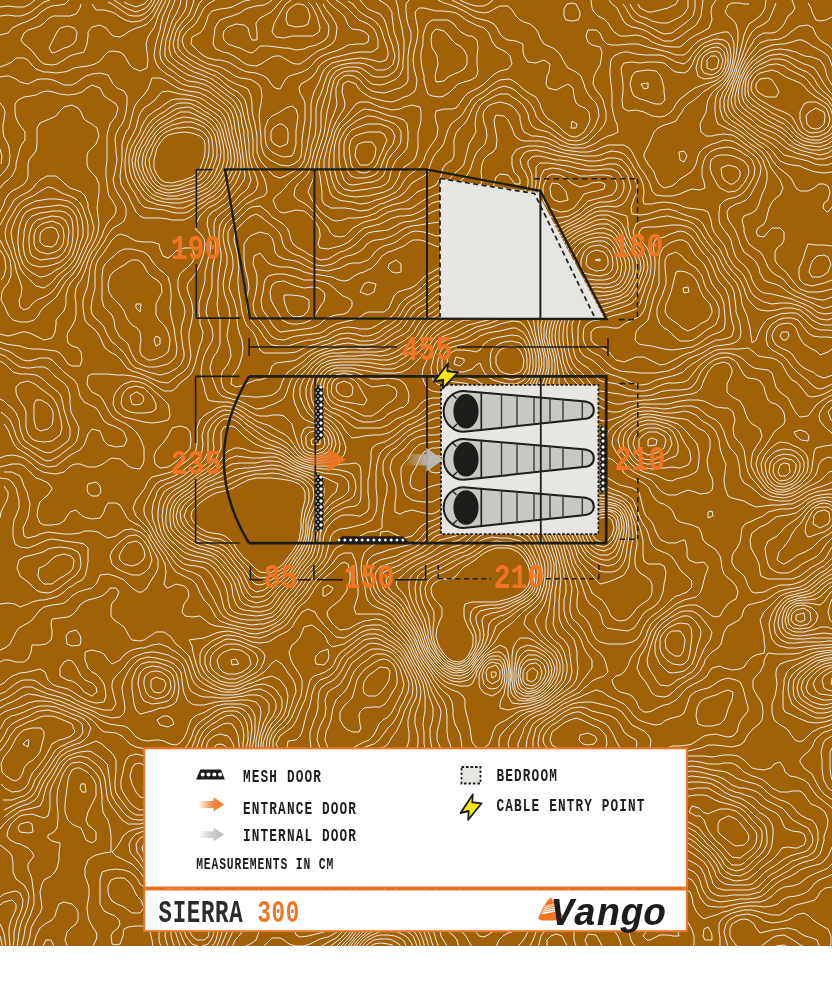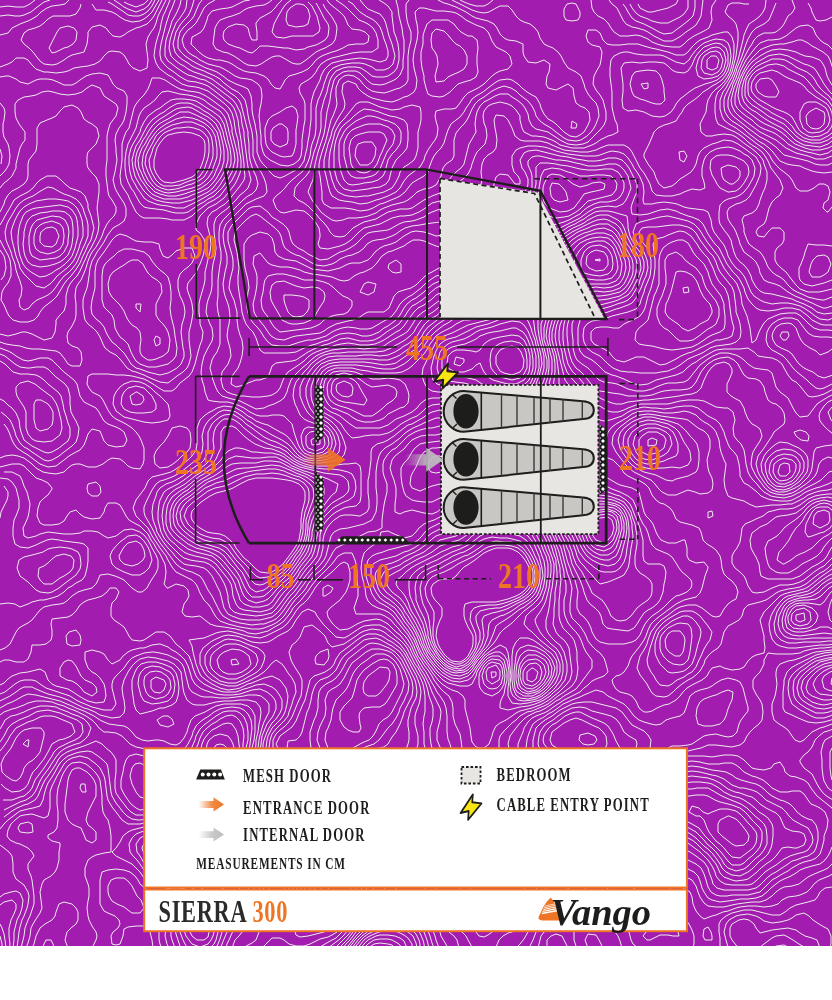--- a/index.html
+++ b/index.html
@@ -1,17 +1,17 @@
 <!DOCTYPE html>
 <html><head>
 <meta charset="utf-8">
 <style>
   html,body{margin:0;padding:0;background:#fff;}
-  #page{position:relative;width:832px;height:946px;background:#a21caf;overflow:hidden;
-        font-family:Liberation Serif, serif;}
+  #page{position:relative;width:832px;height:946px;background:#a16207;overflow:hidden;
+        font-family:Liberation Mono, monospace;}
   svg{display:block;}
 </style>
 </head>
 <body>
 <div id="page">
 <svg width="832" height="1000" viewBox="0 0 832 1000" xmlns="http://www.w3.org/2000/svg">
 <defs>
   <pattern id="mesh" width="6" height="6" patternUnits="userSpaceOnUse">
     <rect width="6" height="6" fill="#1d1d1b"></rect>
     <rect x="1.55" y="1.55" width="2.9" height="2.9" fill="#ffffff" transform="rotate(45 3 3)"></rect>

